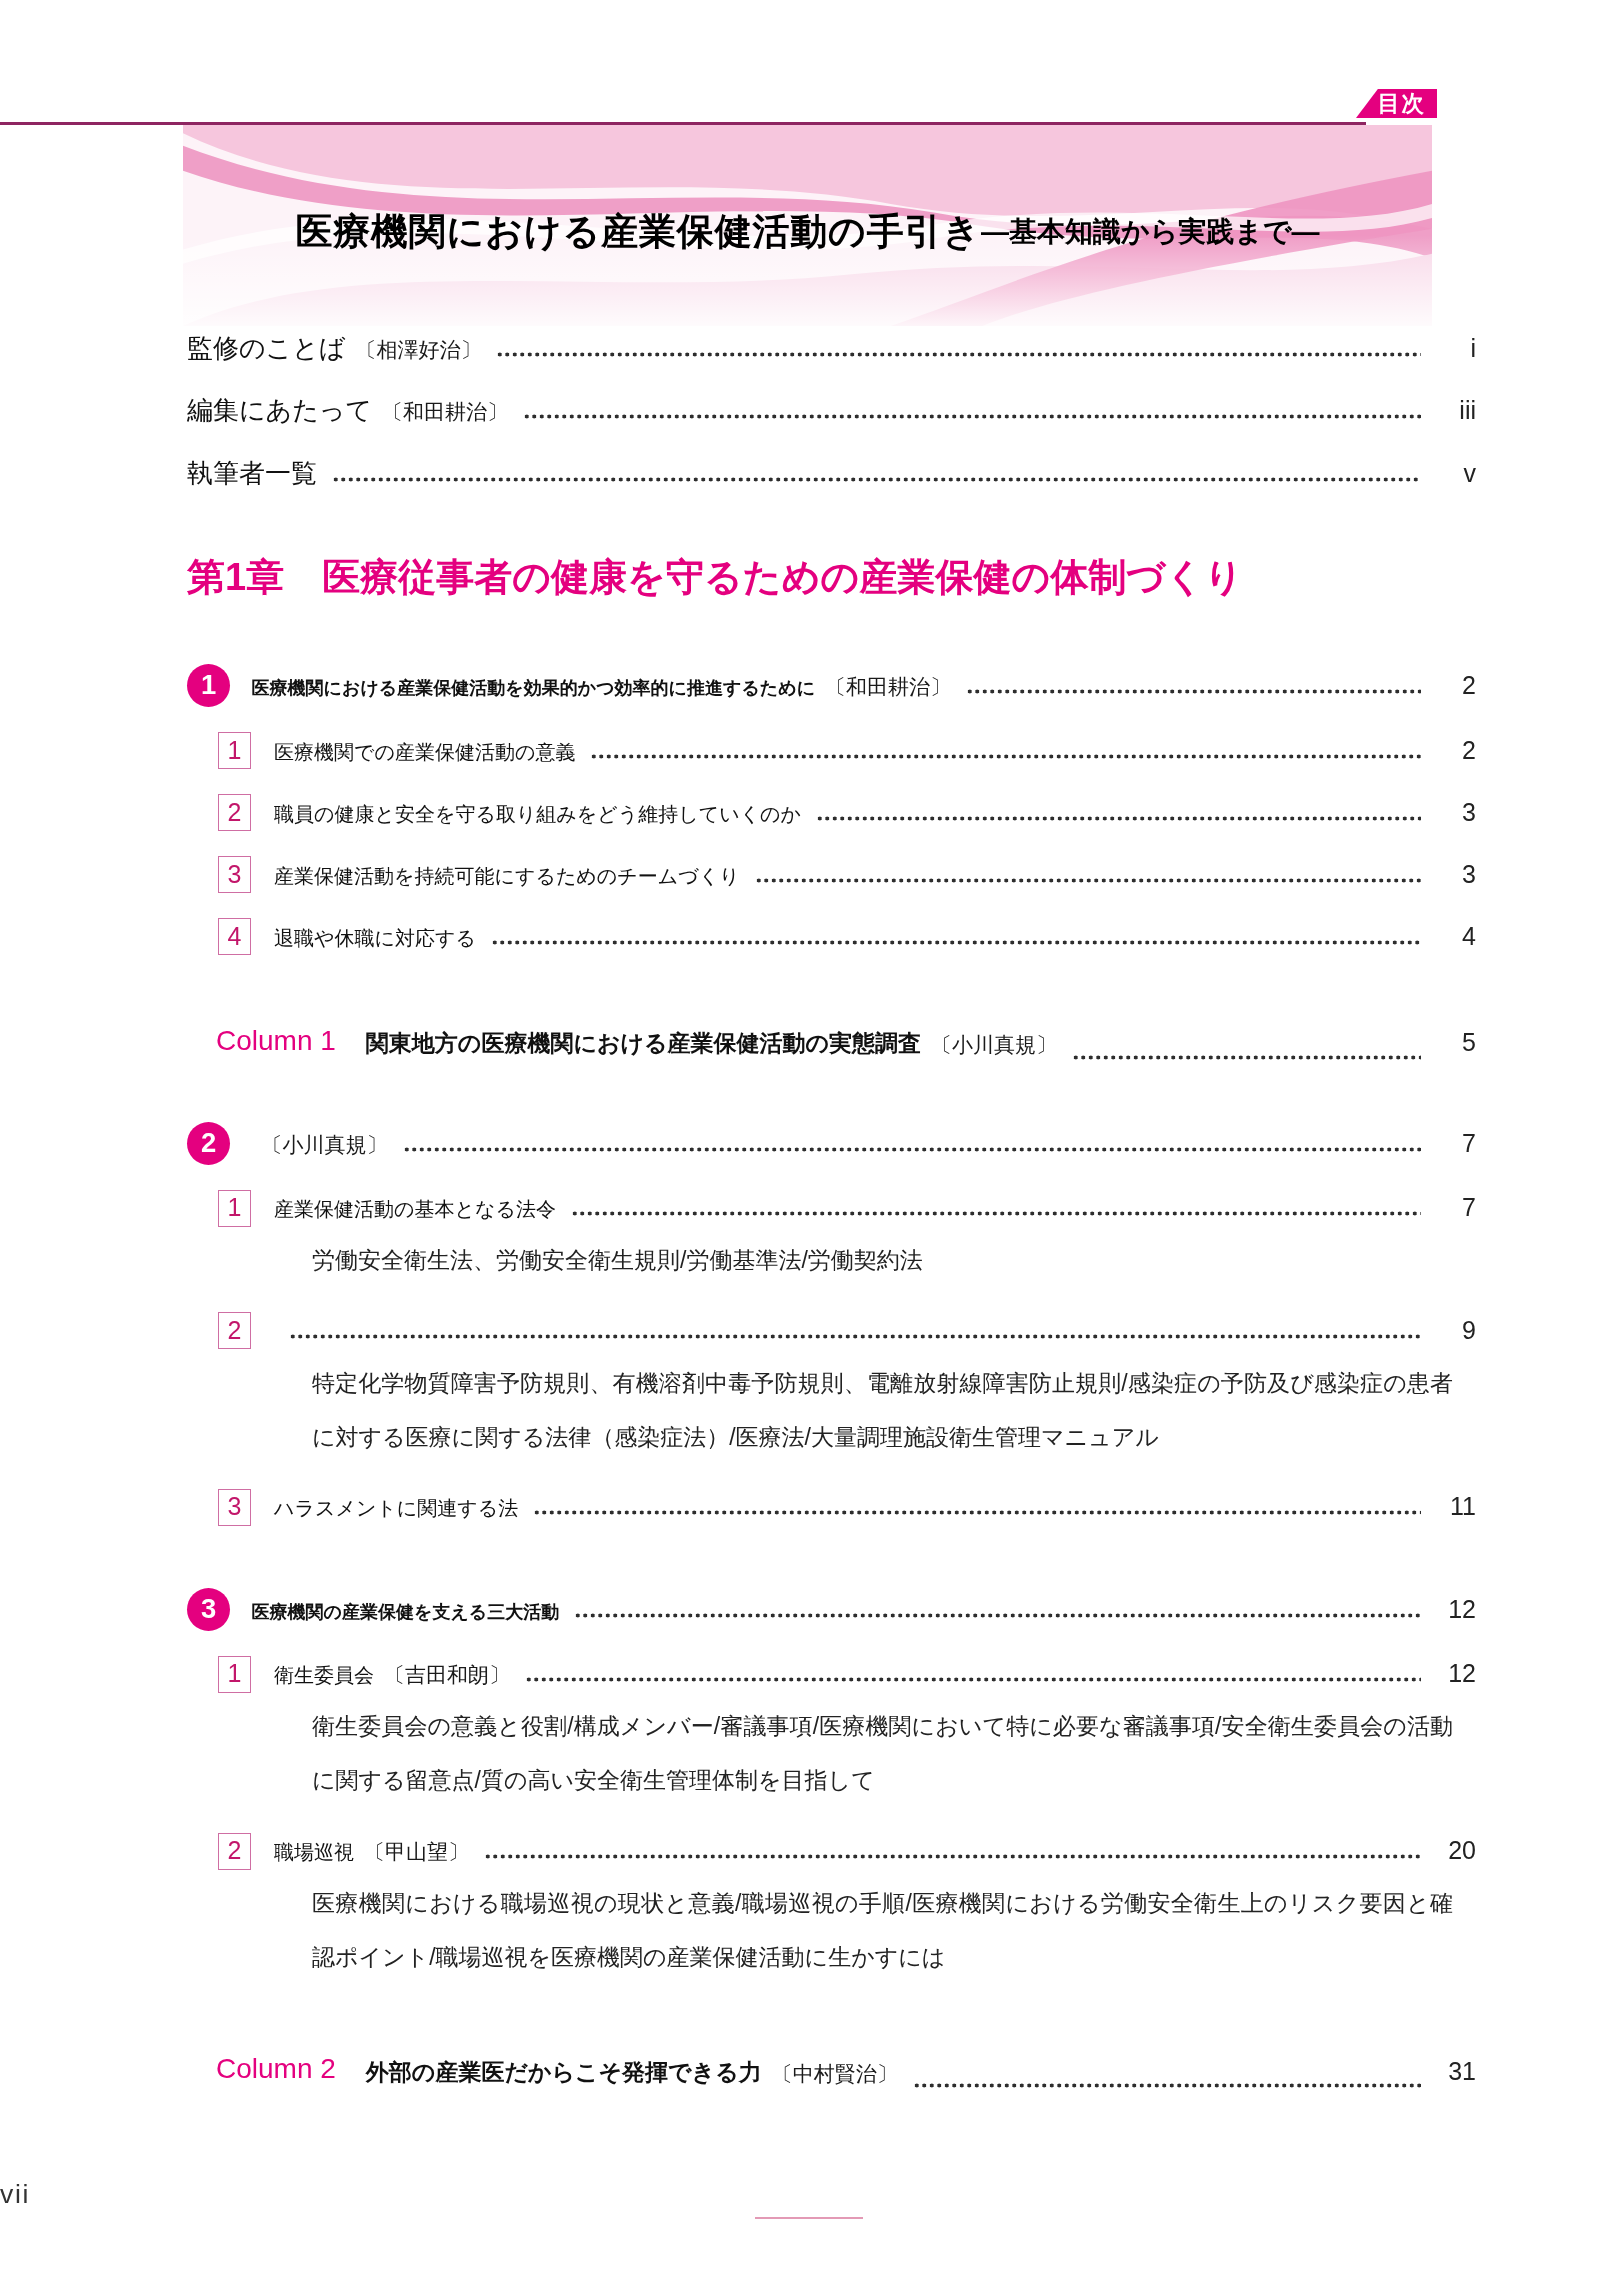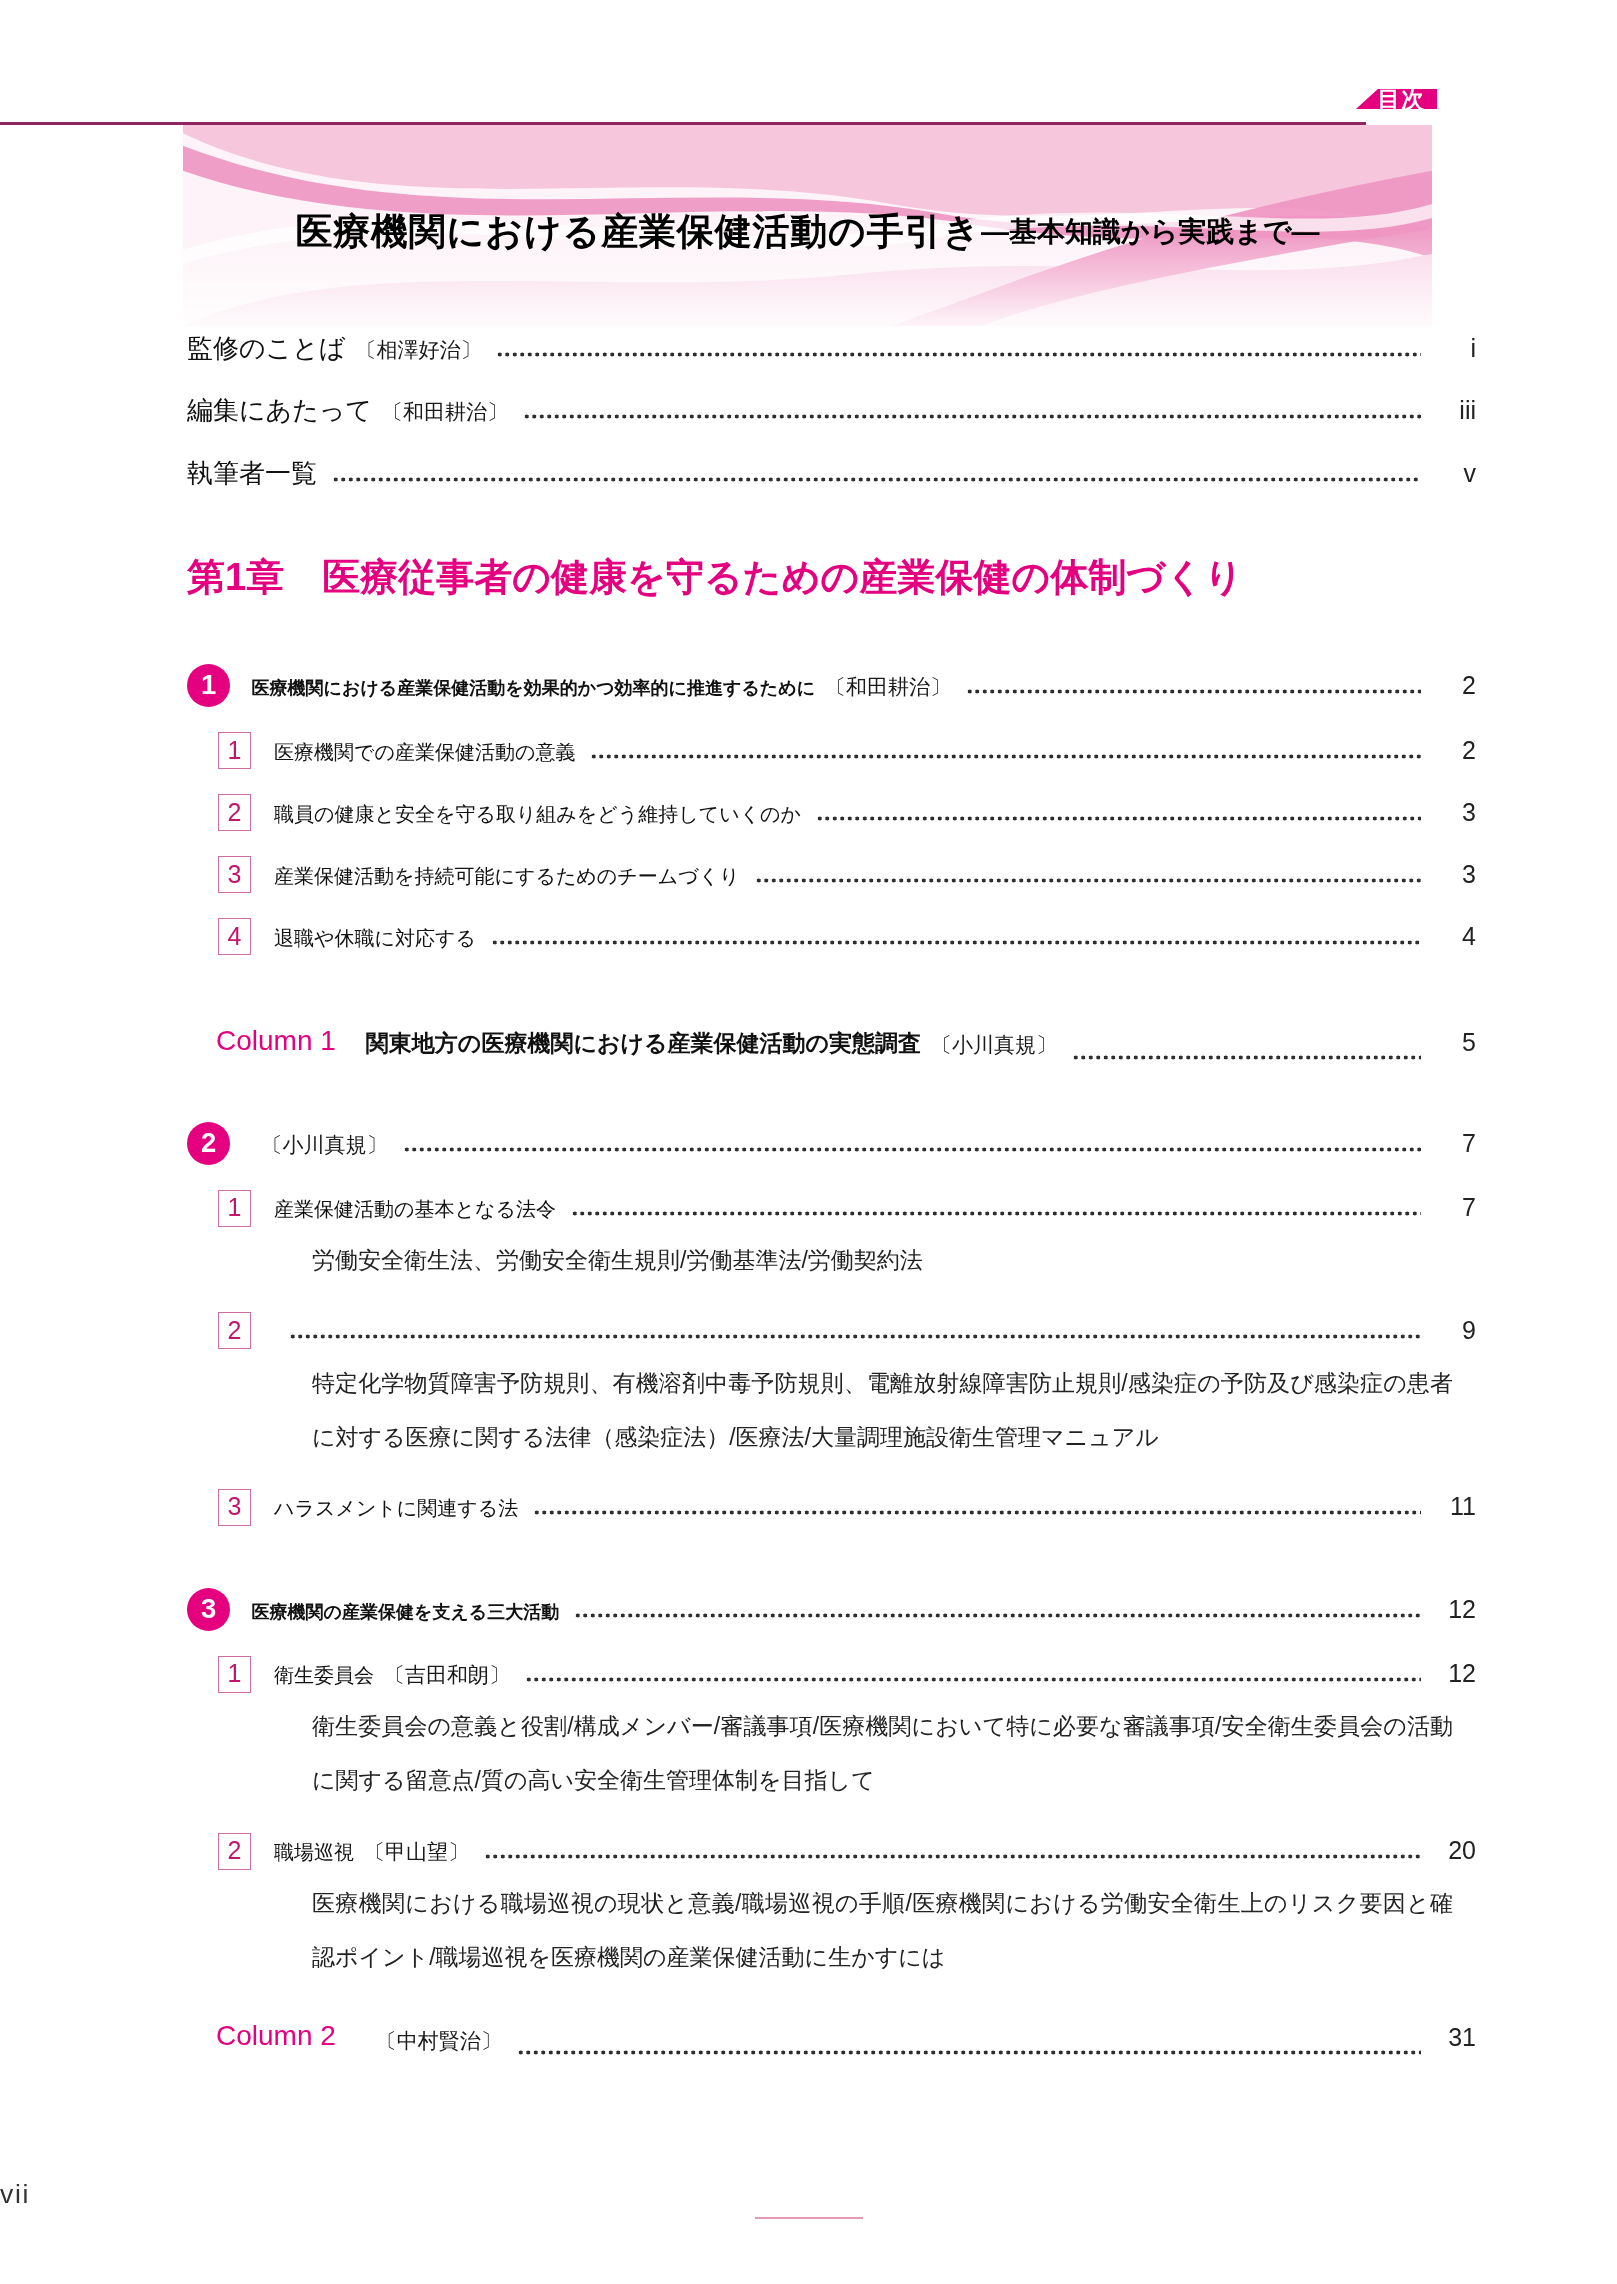--- a/index.html
+++ b/index.html
@@ -13,21 +13,21 @@
     overflow: hidden;
   }
 
   
   .top-rule {
     position: absolute; top: 122px; left: 0;
     width: 1366px; height: 2.5px; background: #8e2561;
   }
   .toc-tag {
     position: absolute; top: 89px; left: 1356px;
-    width: 81px; height: 20px;
+    width: 81px; height: 29px;
     background: #e4007f;
     clip-path: polygon(27% 0, 100% 0, 100% 100%, 0 100%);
     display: flex; align-items: center; justify-content: center;
     padding-left: 10px; box-sizing: border-box;
     color: #fff; font-weight: bold; font-size: 22.4px; letter-spacing: 1.7px;
   }
 
   
   .banner {
     position: absolute; top: 125px; left: 183px;
@@ -243,20 +243,21 @@
     <div class="row item-row">
       <span class="badge-box">2</span>
       <span class="title">職場巡視</span>
       <span class="author">〔甲山望〕</span>
       <span class="dots"></span>
       <span class="pagenum">20</span>
     </div>
     <div class="desc">医療機関における職場巡視の現状と意義/職場巡視の手順/医療機関における労働安全衛生上のリスク要因と確認ポイント/職場巡視を医療機関の産業保健活動に生かすには</div>
     <div class="row column-row">
       <span class="column-label">Column 2</span>
+      <span class="title">外部の産業医だからこそ発揮できる力</span>
       <span class="author">〔中村賢治〕</span>
       <span class="dots"></span>
       <span class="pagenum">31</span>
     </div>
 
   </div>
 
   <div class="footer">
     <div class="folio">vii</div>
     <div class="folio-rule"></div>

